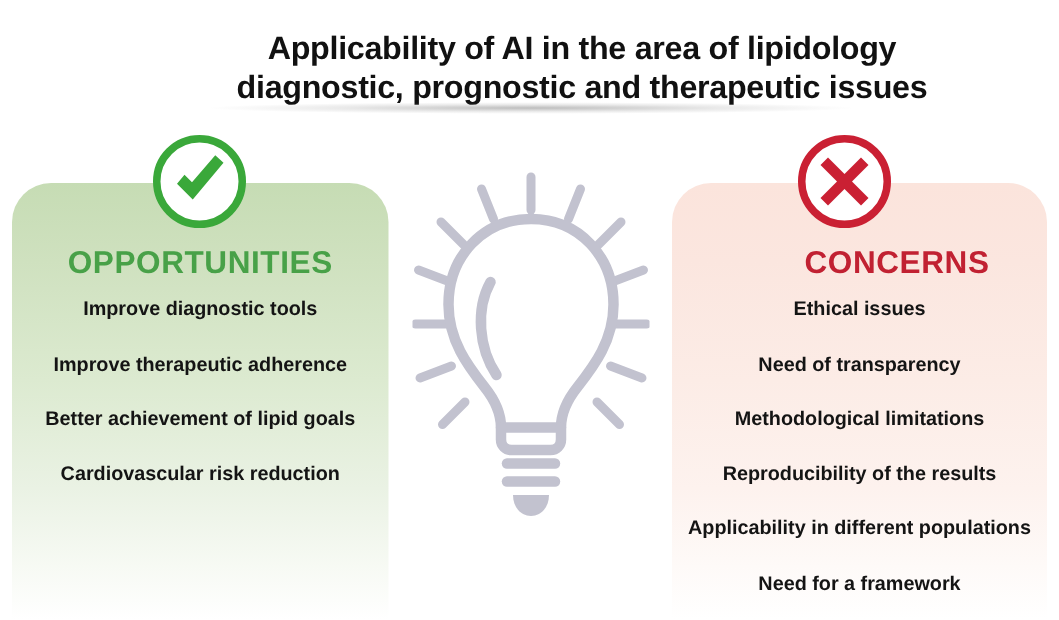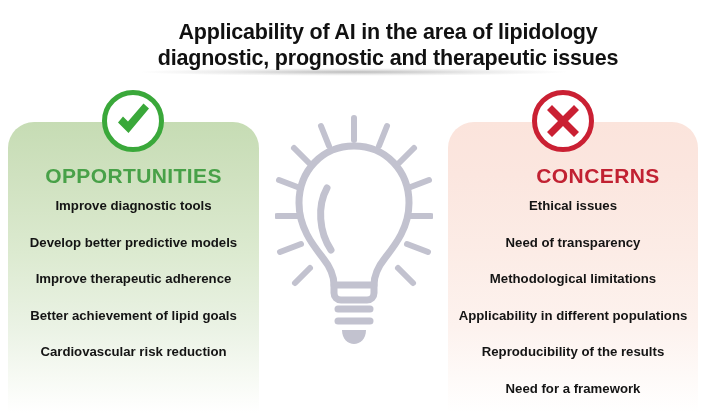--- a/index.html
+++ b/index.html
@@ -165,32 +165,31 @@
       <circle cx="33" cy="33" r="28.5" fill="#ffffff" stroke="#ca2033" stroke-width="5"></circle>
       <path d="M22 17 L33 28 L44 17 L49 22 L38 33 L49 44 L44 49 L33 38 L22 49 L17 44 L28 33 L17 22 Z" fill="#ca2033"></path>
     </svg>
   </div>
 
   <div class="col-heading heading-opportunities">OPPORTUNITIES</div>
   <div class="col-heading heading-concerns">CONCERNS</div>
 
   <div class="list list-left">
     <div class="list-item">Improve diagnostic tools</div>
-    <div class="list-item">Develop better predictive models</div>
     <div class="list-item">Improve therapeutic adherence</div>
     <div class="list-item">Better achievement of lipid goals</div>
     <div class="list-item">Cardiovascular risk reduction</div>
   </div>
 
   <div class="list list-right">
     <div class="list-item">Ethical issues</div>
     <div class="list-item">Need of transparency</div>
     <div class="list-item">Methodological limitations</div>
+    <div class="list-item">Reproducibility of the results</div>
     <div class="list-item">Applicability in different populations</div>
-    <div class="list-item">Reproducibility of the results</div>
     <div class="list-item">Need for a framework</div>
   </div>
 
   <div class="bulb">
     <svg viewBox="0 0 158 235" xmlns="http://www.w3.org/2000/svg">
       <g stroke="#c2c2cf" stroke-linecap="round" fill="none">
 
         <g stroke-width="6">
           <line x1="79" y1="8" x2="79" y2="30"></line>
           <line x1="46" y1="16" x2="54" y2="36"></line>

